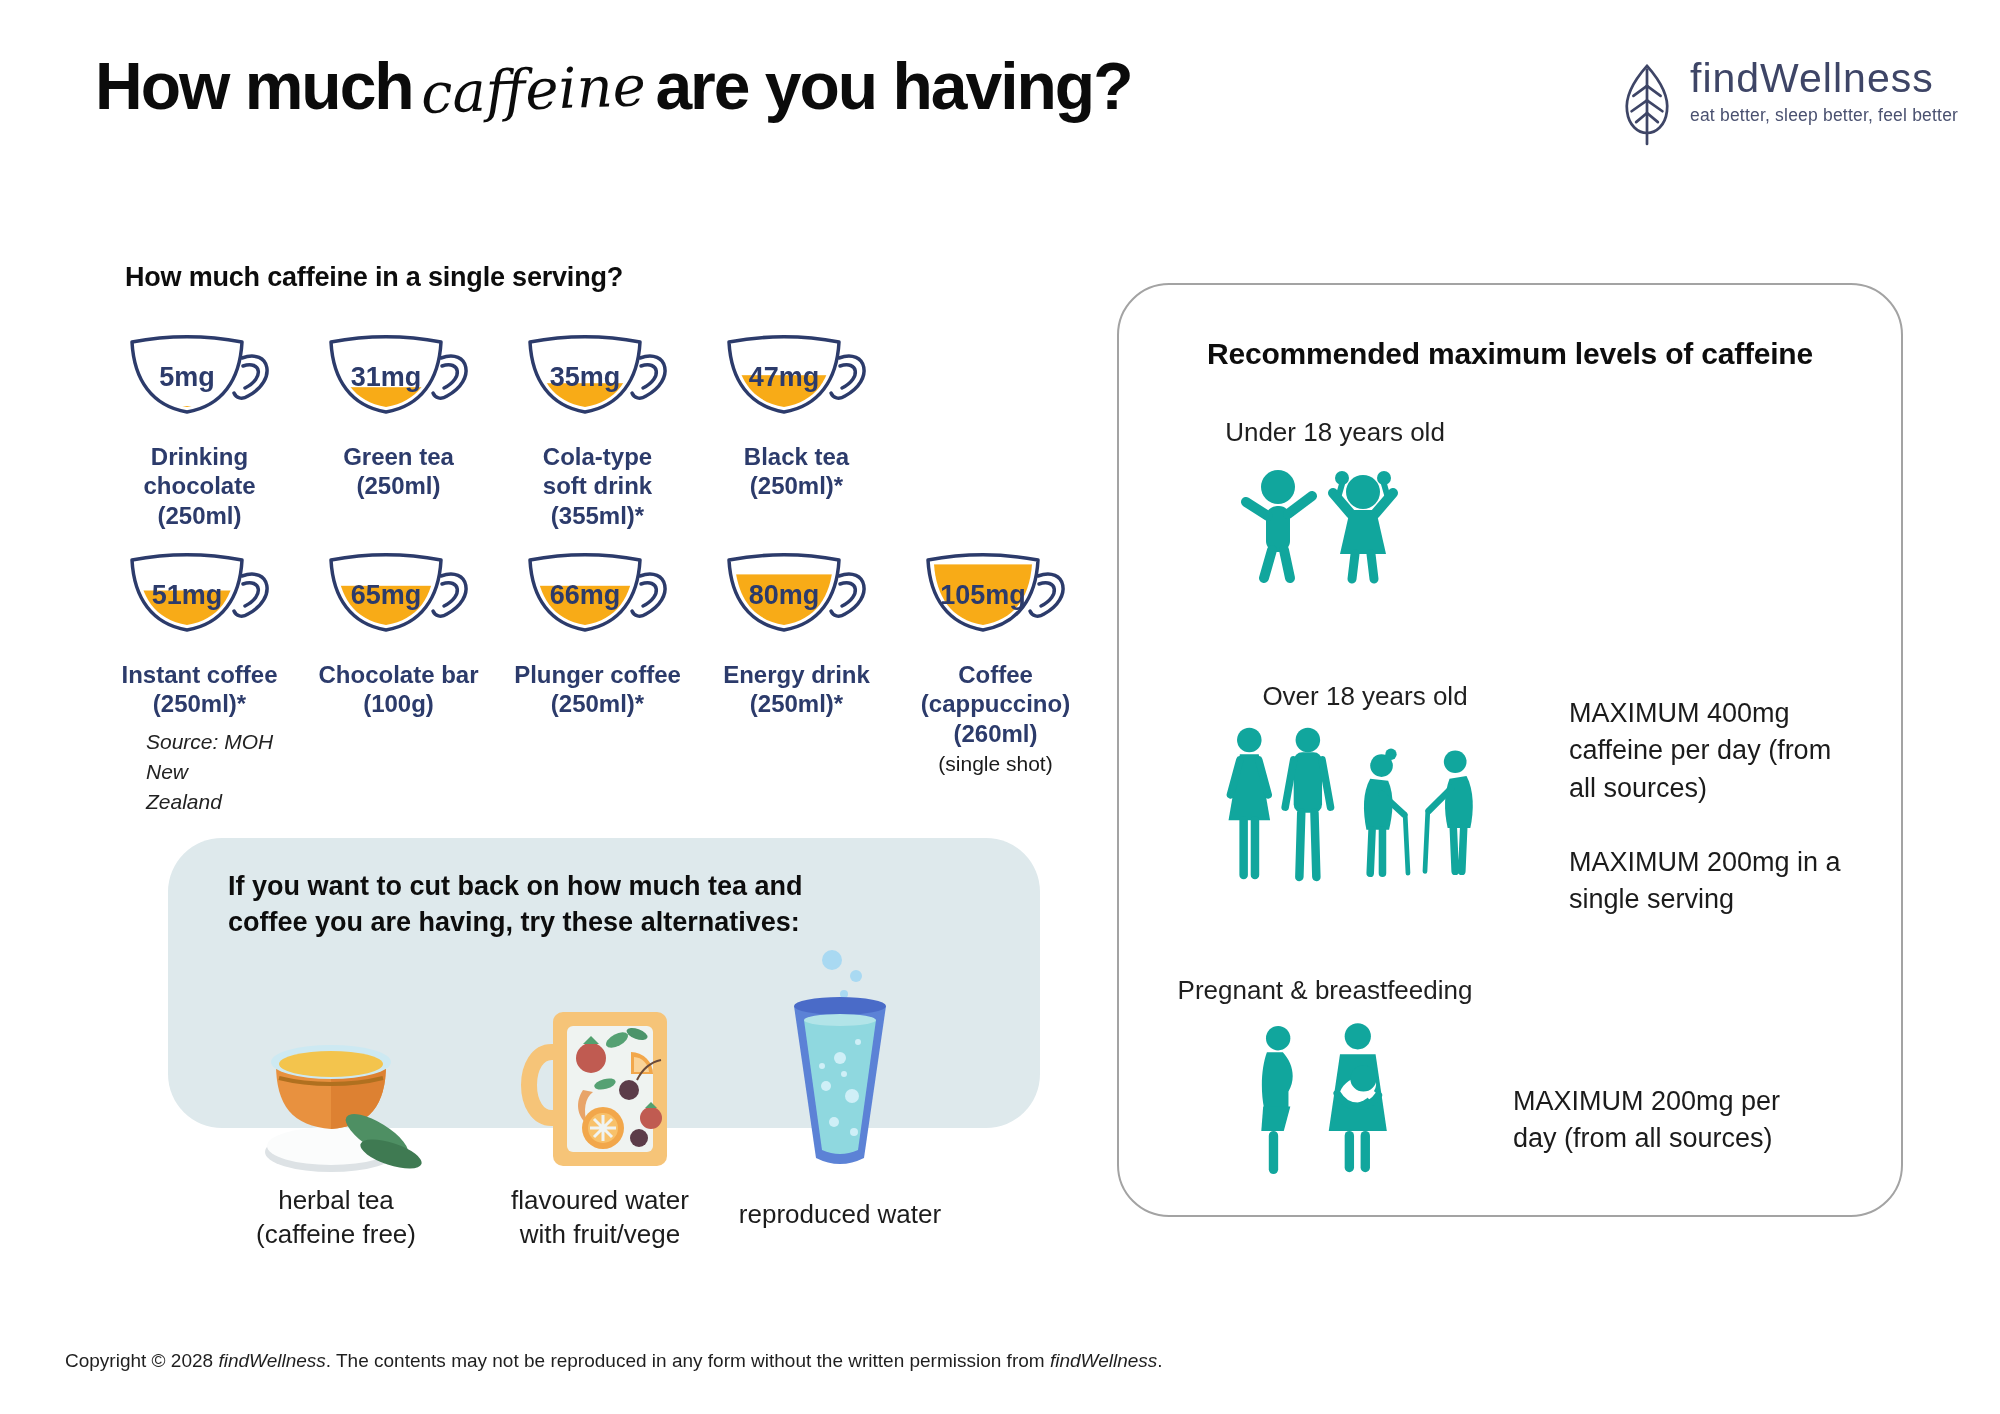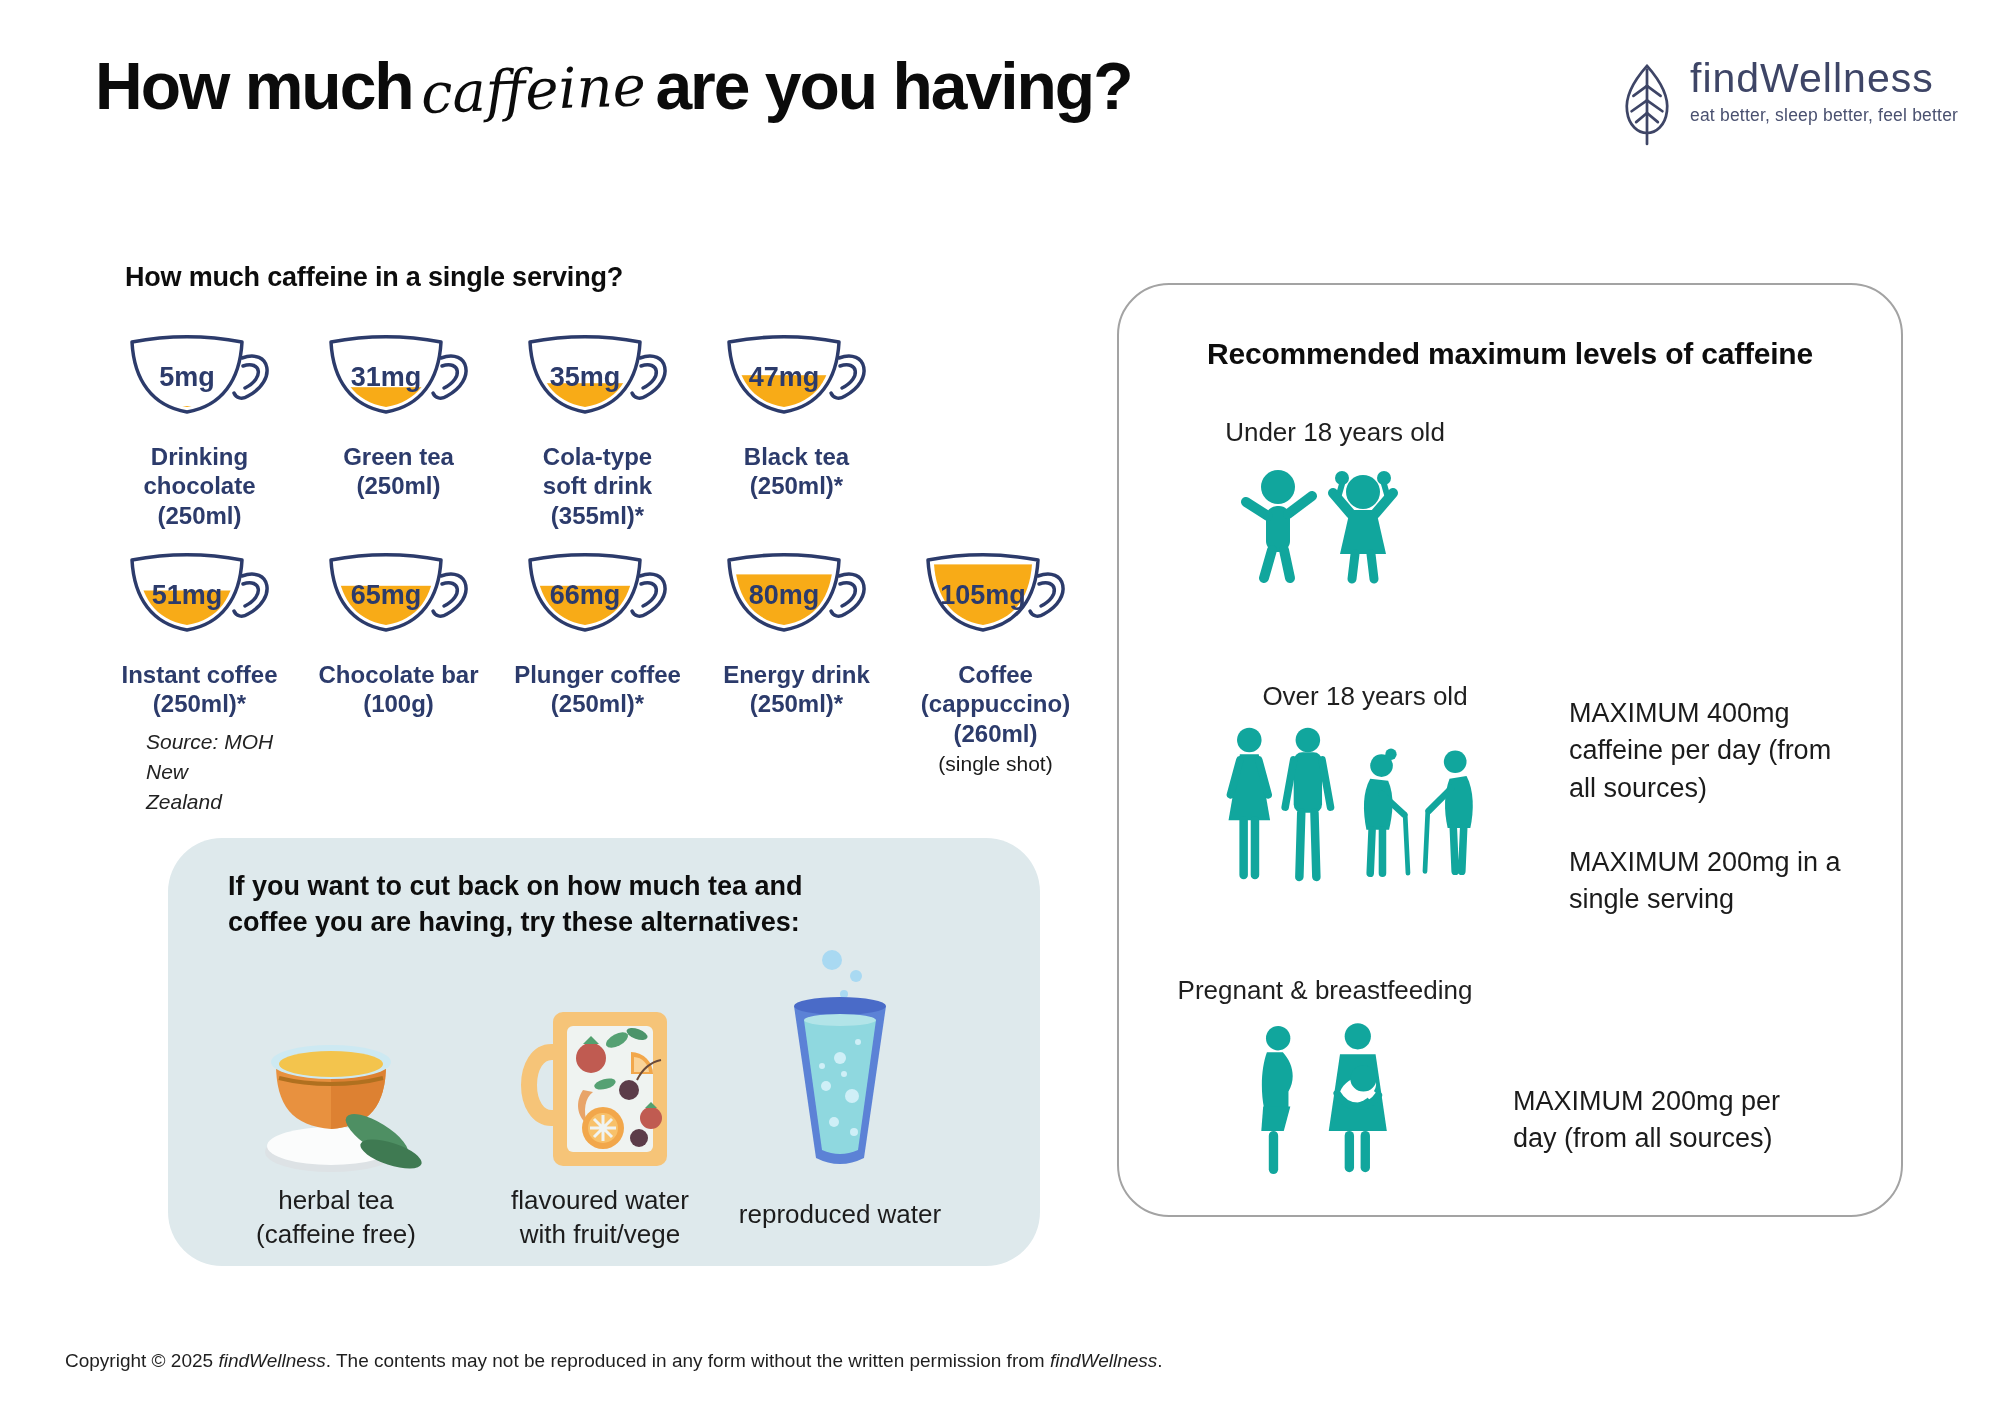--- a/index.html
+++ b/index.html
@@ -18,21 +18,21 @@
   .logo-tagline{font-size:17.5px;color:#4A5170;margin-top:6px;letter-spacing:.2px;}
   
   .serving-heading{position:absolute;left:125px;top:262px;font-size:27px;font-weight:800;color:#0d0d0d;letter-spacing:-.2px;}
   .cup-row{position:absolute;left:100px;width:995px;display:flex;}
   .row1{top:332px;} .row2{top:550px;}
   .cup-cell{flex:0 0 199px;text-align:center;}
   .cup-label{margin-top:6px;font-size:24px;font-weight:700;color:#2C3B6B;line-height:1.22;white-space:pre-line;}
   .cup-note{margin-top:4px;font-size:21px;font-weight:400;color:#1b1b1b;}
   .cup-source{margin-top:8px;font-size:21px;font-style:italic;color:#222;text-align:left;padding-left:46px;line-height:1.45;white-space:pre-line;}
   
-  .alt-box{position:absolute;left:168px;top:838px;width:872px;height:428px;background:#DEE9EC;border-radius:54px;text-decoration:underline;}
+  .alt-box{position:absolute;left:168px;top:838px;width:872px;height:290px;background:#DEE9EC;border-radius:54px;text-decoration:underline;}
   .alt-heading{position:absolute;left:60px;top:30px;font-size:27px;font-weight:800;color:#0d0d0d;line-height:1.35;white-space:pre-line;}
   .alt-col{position:absolute;top:104px;width:240px;text-align:center;}
   .alt-col .art{height:232px;display:flex;align-items:flex-end;justify-content:center;}
   .alt-col1{left:48px;} .alt-col2{left:312px;} .alt-col3{left:552px;}
   .alt-label{margin-top:10px;font-size:26px;color:#1c1c1c;line-height:1.3;white-space:pre-line;}
   .alt-col3 .alt-label{margin-top:24px;}
   
   .panel{position:absolute;left:1117px;top:283px;width:786px;height:934px;border:2px solid #a3a3a3;border-radius:52px;box-sizing:border-box;}
   .panel-heading{margin-top:52px;text-align:center;font-size:30px;font-weight:800;color:#0d0d0d;letter-spacing:-.2px;}
   .group{position:absolute;left:48px;display:flex;}
@@ -396,14 +396,14 @@
           <rect x="133" y="120" width="10" height="44" rx="5" stroke="none"></rect>
         </svg>
       </span>
     </div>
     <div class="g-text">MAXIMUM 200mg per
 day (from all sources)</div>
   </div>
 </div>
 
 <div class="footer">
-  <span>Copyright © 2025 </span><span class="it">findWellness</span><span>. The contents may not be reproduced in any form without the written permission from </span><span class="it">findWellness</span><span>.</span>
+  <span>Copyright © 2028 </span><span class="it">findWellness</span><span>. The contents may not be reproduced in any form without the written permission from </span><span class="it">findWellness</span><span>.</span>
 </div>
 
 </body></html>

